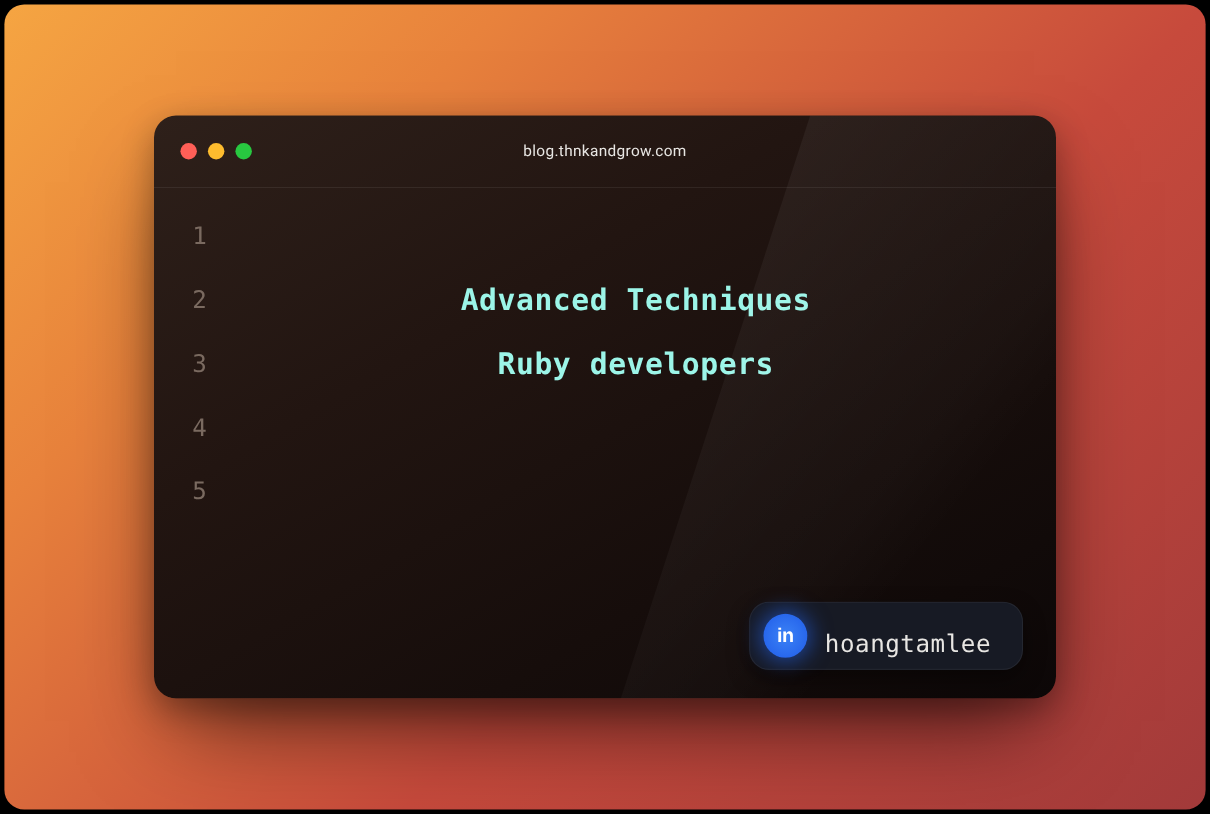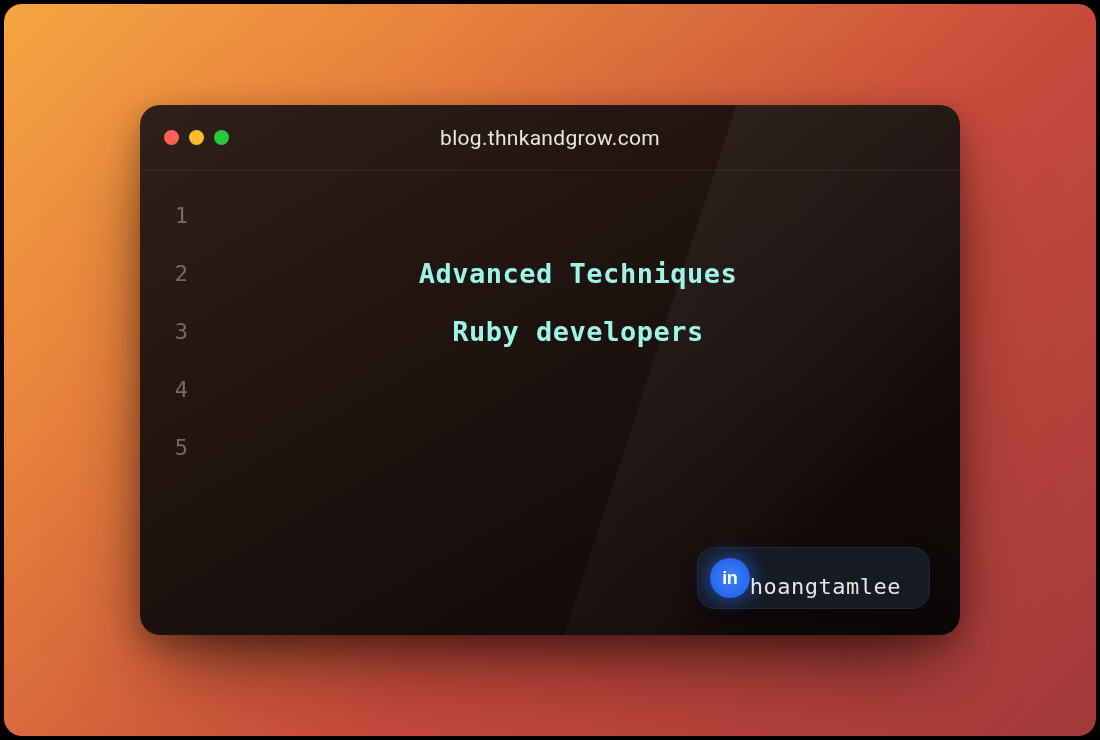--- a/index.html
+++ b/index.html
@@ -71,21 +71,21 @@
     
     .tl-close { background: #ff5f57; }
     .tl-min { background: #febc2e; }
     .tl-max { background: #28c840; }
     
     .title-text {
       position: absolute;
       left: 50%;
       transform: translateX(-50%);
       color: #e8e6e3;
-      font-size: 21px;
+      font-size: 14px;
       font-weight: 400;
       letter-spacing: 0.3px;
     }
     
     .editor {
       padding: 24px 30px 30px 30px;
       display: flex;
       gap: 38px;
     }
     
@@ -131,20 +131,21 @@
       position: absolute;
       bottom: 26px;
       right: 30px;
       height: 62px;
       padding: 0 28px 0 12px;
       background: #171a24;
       border: 1px solid rgba(255,255,255,0.06);
       border-radius: 18px;
       display: flex;
       align-items: center;
+      gap: 16px;
       box-shadow: 0 8px 20px rgba(0,0,0,0.4);
       z-index: 5;
     }
     
     .linkedin-badge {
       width: 40px;
       height: 40px;
       border-radius: 50%;
       background: radial-gradient(circle at 50% 50%, #3b82f6 0%, #2563eb 80%);
       display: flex;

